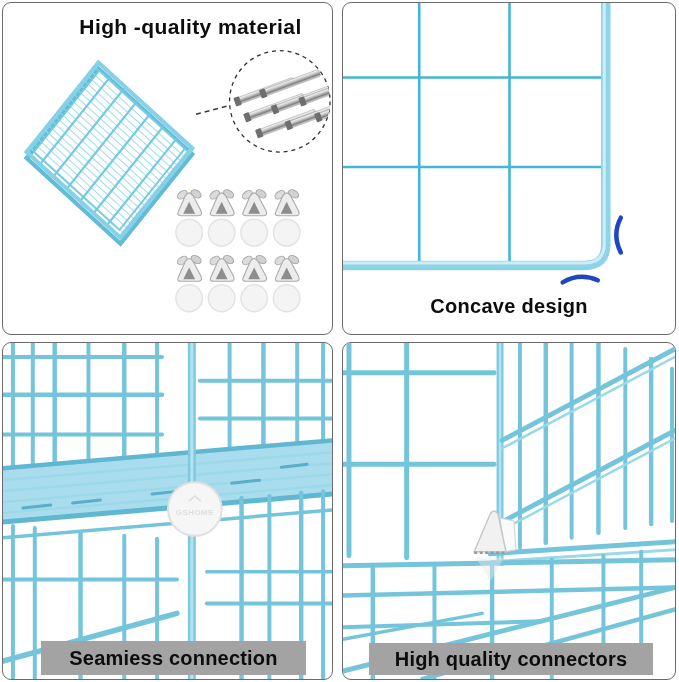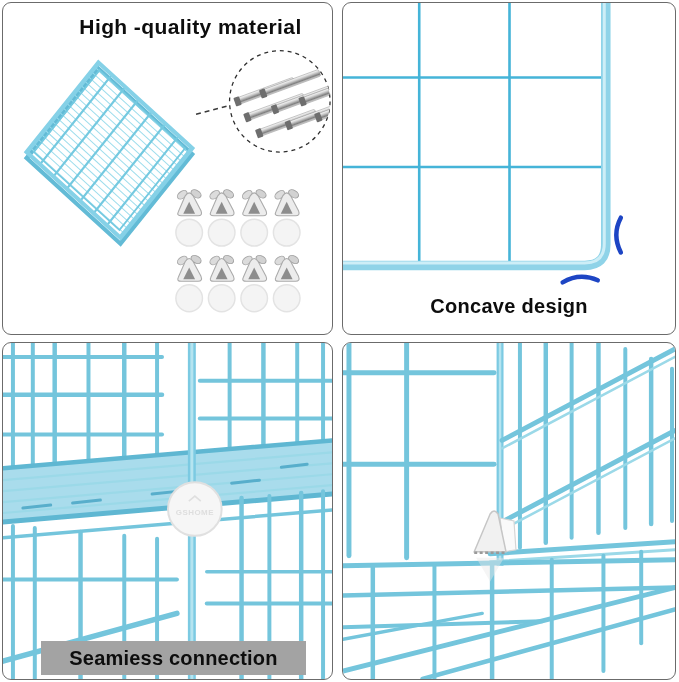--- a/index.html
+++ b/index.html
@@ -277,15 +277,18 @@
         <line class="wire3" stroke-width="4.5" x1="80" y1="338" x2="334" y2="268"></line>
         <line class="wire3" stroke-width="3.5" x1="0" y1="298" x2="140" y2="272"></line>
       </g>
       <g transform="translate(150,196)">
         <path d="M-16,20 L-2,44 L12,20 Z" fill="#e9e9e9" opacity="0.45"></path>
         <path d="M8,-20 L22,-17 L24,12 L12,14 Z" fill="#fafafa" stroke="#d5d5d5" stroke-width="1.2"></path>
         <path d="M-18,14 L-2,-24 Q2,-30 6,-24 L14,14 Z" fill="#f1f1f1" stroke="#c6c6c6" stroke-width="1.5"></path>
         <line x1="-18" y1="15" x2="14" y2="15" stroke="#9a9a9a" stroke-width="2.5" stroke-dasharray="3,2.5"></line>
       </g>
     </svg>
+    <div class="strip" style="left:26px;right:22px;top:300px;height:32px;">
+      <span>High quality connectors</span>
+    </div>
   </section>
 
 </div>
 
 </body></html>

